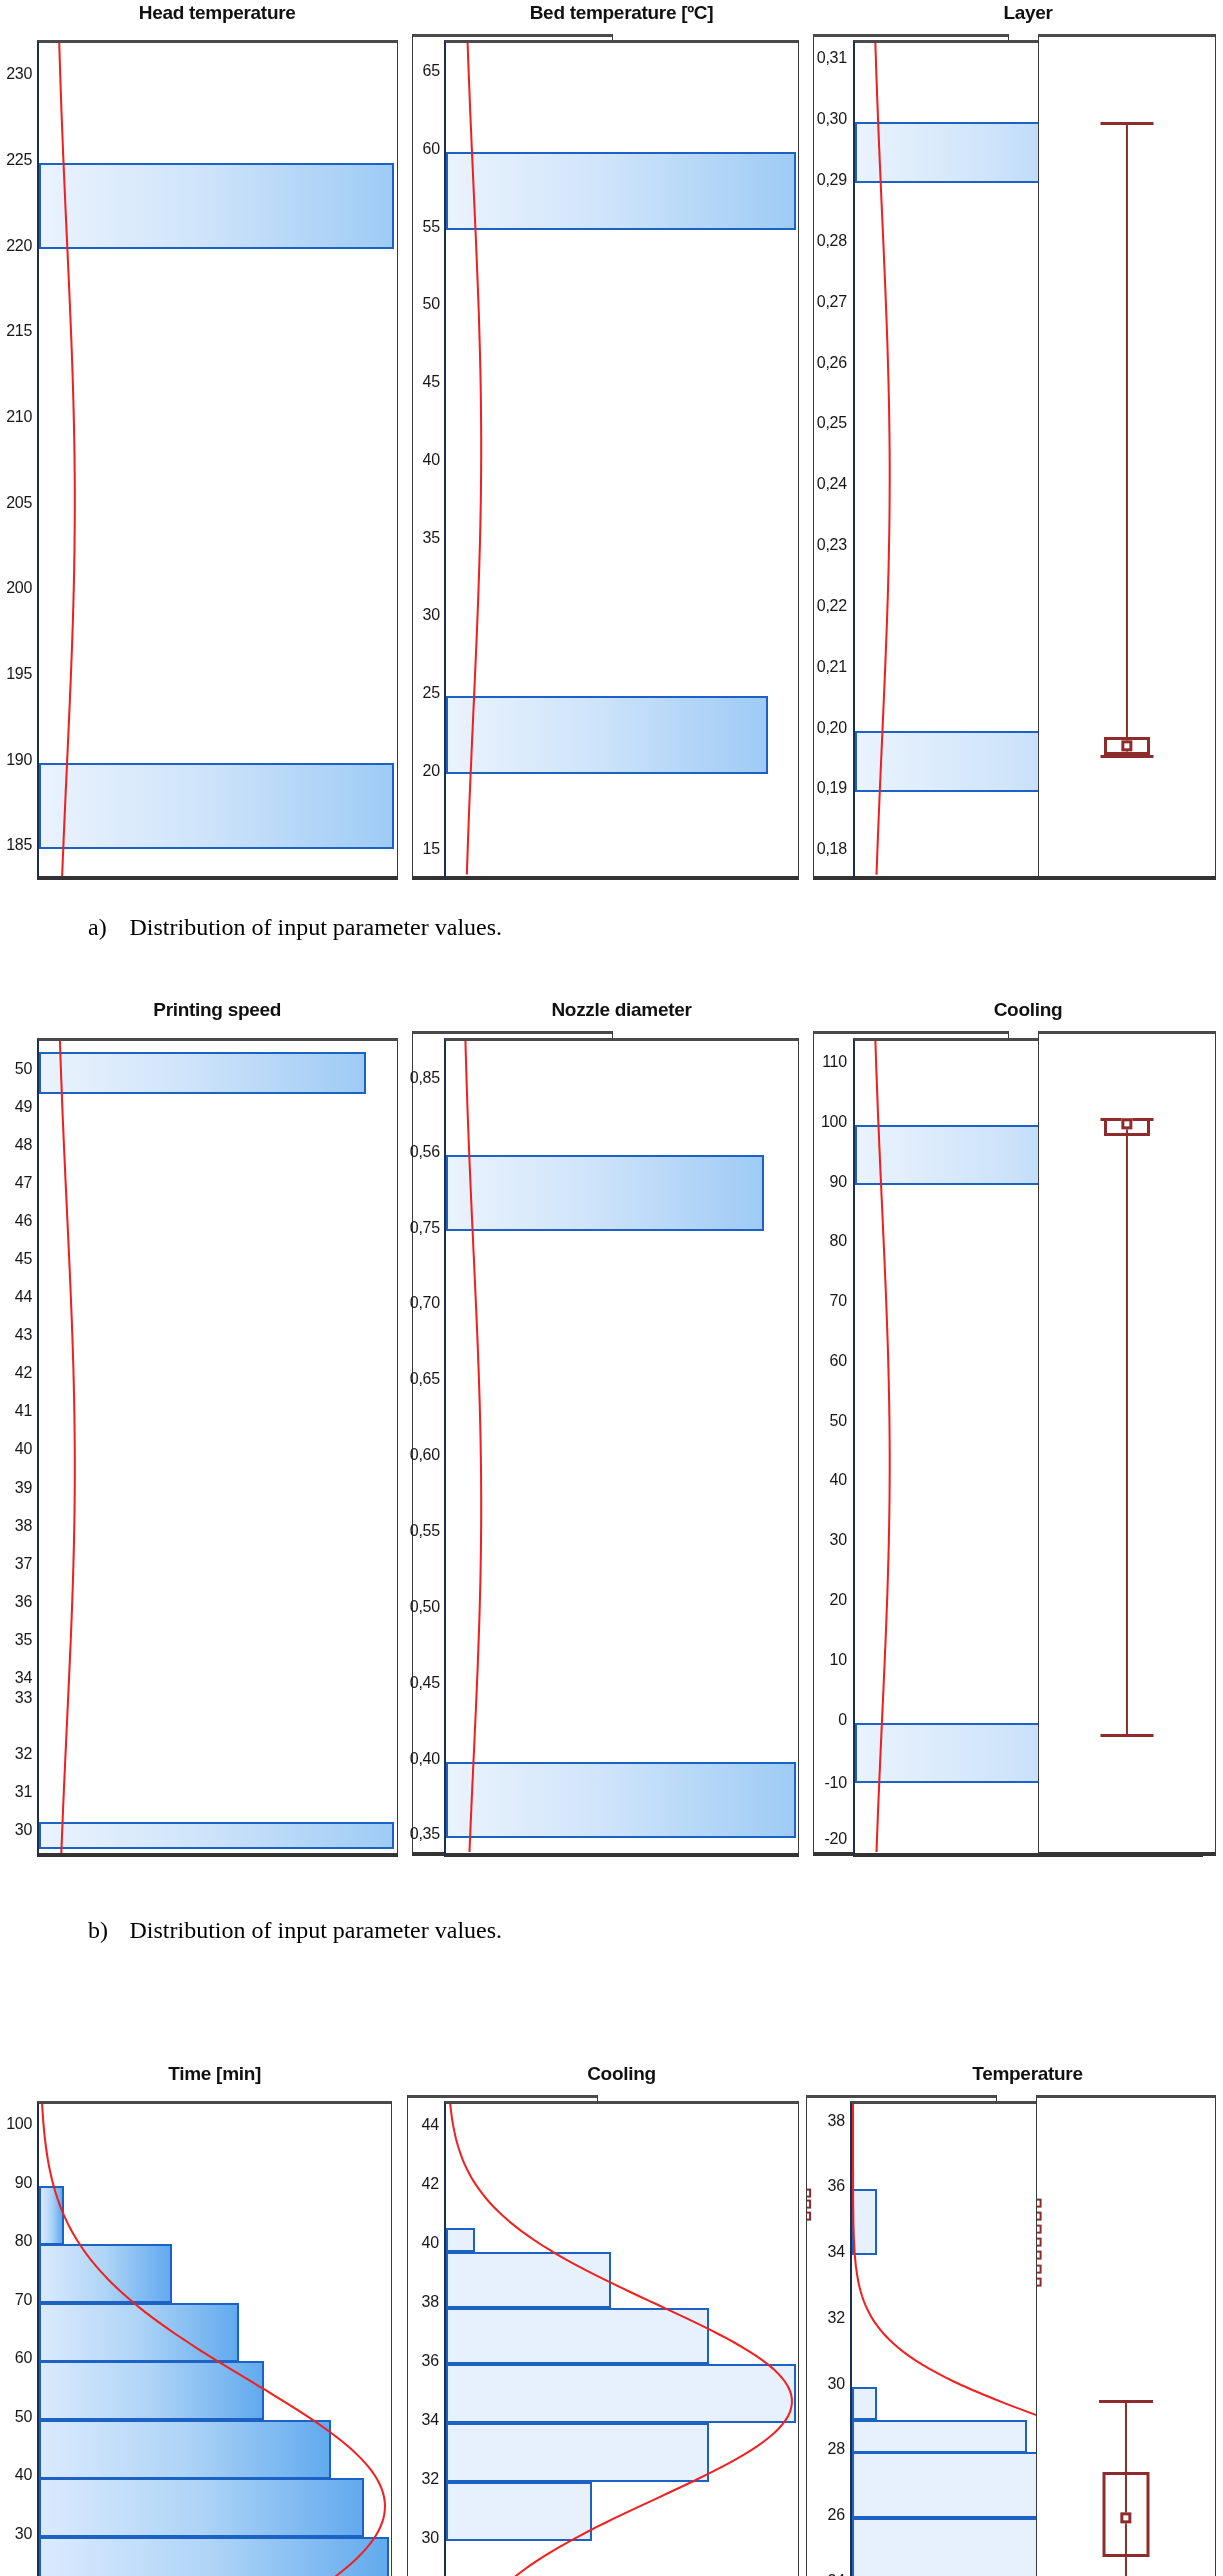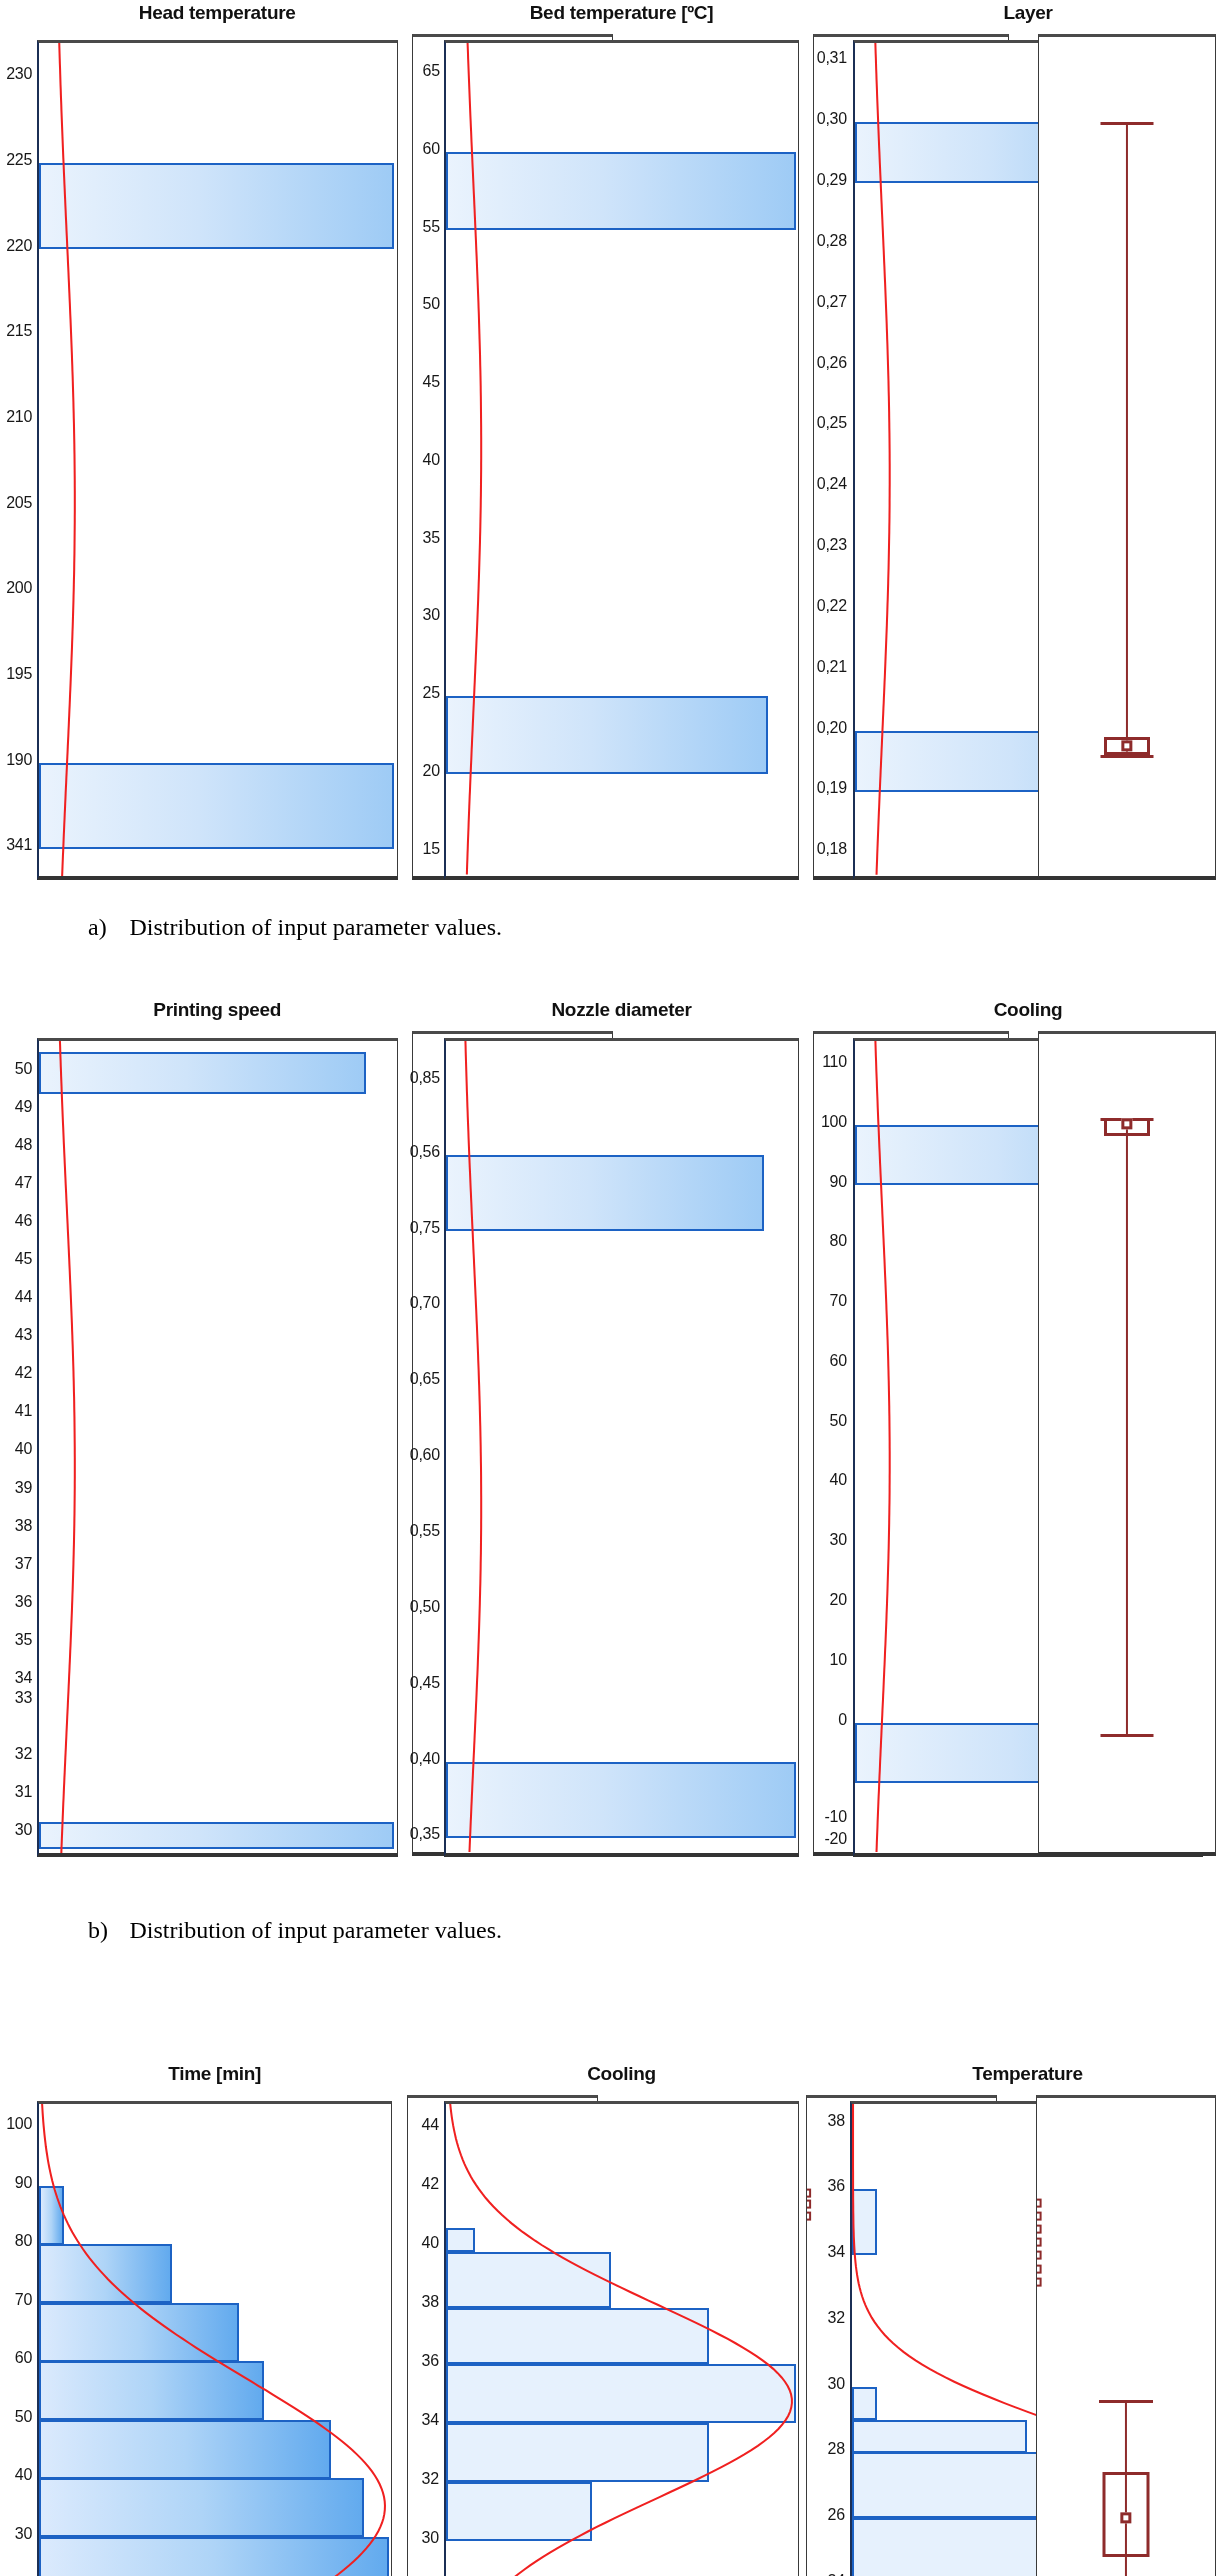--- a/index.html
+++ b/index.html
@@ -113,21 +113,21 @@
     <div class="axis-col" style="position: absolute; left: 5.2px; top: 40px; width: 32px; height: 840px;">
       <div class="tick" style="top: 34px;">230</div>
       <div class="tick" style="top: 120px;">225</div>
       <div class="tick" style="top: 206px;">220</div>
       <div class="tick" style="top: 291px;">215</div>
       <div class="tick" style="top: 377px;">210</div>
       <div class="tick" style="top: 463px;">205</div>
       <div class="tick" style="top: 548px;">200</div>
       <div class="tick" style="top: 634px;">195</div>
       <div class="tick" style="top: 720px;">190</div>
-      <div class="tick" style="top: 805px;">341</div>
+      <div class="tick" style="top: 805px;">185</div>
     </div>
     <div class="plot-frame" style="position: absolute; left: 37px; top: 40px; width: 361px; height: 840px;">
       <div class="plot-inner">
         <div class="hbar" style="top: 120px; height: 86px; width: 355px;"></div>
         <div class="hbar" style="top: 720px; height: 86px; width: 355px;"></div>
         <svg class="curve" viewBox="0 0 700 1630" preserveAspectRatio="none">
           <path d="M45.2,1630.0 L45.6,1619.8 L46.0,1609.6 L46.4,1599.4 L46.8,1589.3 L47.3,1579.1 L47.7,1568.9 L48.1,1558.7 L48.5,1548.5 L49.0,1538.3 L49.4,1528.1 L49.9,1517.9 L50.3,1507.7 L50.8,1497.6 L51.2,1487.4 L51.7,1477.2 L52.1,1467.0 L52.6,1456.8 L53.1,1446.6 L53.5,1436.4 L54.0,1426.3 L54.5,1416.1 L54.9,1405.9 L55.4,1395.7 L55.9,1385.5 L56.3,1375.3 L56.8,1365.1 L57.3,1354.9 L57.7,1344.8 L58.2,1334.6 L58.6,1324.4 L59.1,1314.2 L59.5,1304.0 L60.0,1293.8 L60.4,1283.6 L60.8,1273.4 L61.3,1263.2 L61.7,1253.1 L62.1,1242.9 L62.5,1232.7 L62.9,1222.5 L63.3,1212.3 L63.7,1202.1 L64.1,1191.9 L64.5,1181.8 L64.8,1171.6 L65.2,1161.4 L65.5,1151.2 L65.9,1141.0 L66.2,1130.8 L66.5,1120.6 L66.8,1110.4 L67.1,1100.2 L67.4,1090.1 L67.6,1079.9 L67.9,1069.7 L68.1,1059.5 L68.3,1049.3 L68.6,1039.1 L68.8,1028.9 L68.9,1018.8 L69.1,1008.6 L69.3,998.4 L69.4,988.2 L69.5,978.0 L69.6,967.8 L69.7,957.6 L69.8,947.4 L69.9,937.3 L69.9,927.1 L70.0,916.9 L70.0,906.7 L70.0,896.5 L70.0,886.3 L70.0,876.1 L69.9,865.9 L69.9,855.7 L69.8,845.6 L69.7,835.4 L69.6,825.2 L69.5,815.0 L69.4,804.8 L69.2,794.6 L69.1,784.4 L68.9,774.3 L68.7,764.1 L68.5,753.9 L68.3,743.7 L68.0,733.5 L67.8,723.3 L67.5,713.1 L67.3,702.9 L67.0,692.7 L66.7,682.6 L66.4,672.4 L66.1,662.2 L65.8,652.0 L65.4,641.8 L65.1,631.6 L64.7,621.4 L64.4,611.3 L64.0,601.1 L63.6,590.9 L63.2,580.7 L62.8,570.5 L62.4,560.3 L62.0,550.1 L61.6,539.9 L61.1,529.8 L60.7,519.6 L60.3,509.4 L59.8,499.2 L59.4,489.0 L58.9,478.8 L58.5,468.6 L58.0,458.4 L57.6,448.2 L57.1,438.1 L56.6,427.9 L56.2,417.7 L55.7,407.5 L55.2,397.3 L54.8,387.1 L54.3,376.9 L53.8,366.8 L53.4,356.6 L52.9,346.4 L52.4,336.2 L52.0,326.0 L51.5,315.8 L51.1,305.6 L50.6,295.4 L50.2,285.2 L49.7,275.1 L49.3,264.9 L48.8,254.7 L48.4,244.5 L48.0,234.3 L47.5,224.1 L47.1,213.9 L46.7,203.8 L46.3,193.6 L45.9,183.4 L45.5,173.2 L45.1,163.0 L44.7,152.8 L44.3,142.6 L43.9,132.4 L43.6,122.3 L43.2,112.1 L42.8,101.9 L42.5,91.7 L42.1,81.5 L41.8,71.3 L41.5,61.1 L41.2,50.9 L40.8,40.7 L40.5,30.6 L40.2,20.4 L39.9,10.2 L39.6,0.0 " fill="none" stroke="#f02020" stroke-width="4"></path>
         </svg>
       </div>
     </div>
@@ -292,21 +292,21 @@
       <div class="tick" style="top: 144px;">90</div>
       <div class="tick" style="top: 203px;">80</div>
       <div class="tick" style="top: 263px;">70</div>
       <div class="tick" style="top: 323px;">60</div>
       <div class="tick" style="top: 383px;">50</div>
       <div class="tick" style="top: 442px;">40</div>
       <div class="tick" style="top: 502px;">30</div>
       <div class="tick" style="top: 562px;">20</div>
       <div class="tick" style="top: 622px;">10</div>
       <div class="tick" style="top: 682px;">0</div>
-      <div class="tick" style="top: 779px; text-align: right;">-10</div>
+      <div class="tick" style="top: 745px; text-align: right;">-10</div>
       <div class="tick" style="top: 801px;">-20</div>
     </div>
     <div class="plot-frame" style="position: absolute; left: 853px; top: 1038px; width: 350px; height: 819px;">
       <div class="plot-inner">
         <div class="hbar" style="top: 84px; height: 60px; width: 315px;"></div>
         <div class="hbar" style="top: 682px; height: 60px; width: 345px;"></div>
         <svg class="curve" viewBox="0 0 680 1590" preserveAspectRatio="none">
           <path d="M42.1,1590.0 L42.5,1580.1 L42.8,1570.1 L43.2,1560.2 L43.6,1550.3 L44.0,1540.3 L44.3,1530.4 L44.7,1520.4 L45.1,1510.5 L45.5,1500.6 L45.9,1490.6 L46.3,1480.7 L46.8,1470.8 L47.2,1460.8 L47.6,1450.9 L48.0,1440.9 L48.5,1431.0 L48.9,1421.1 L49.3,1411.1 L49.8,1401.2 L50.2,1391.3 L50.7,1381.3 L51.1,1371.4 L51.6,1361.4 L52.0,1351.5 L52.5,1341.6 L52.9,1331.6 L53.4,1321.7 L53.8,1311.8 L54.3,1301.8 L54.8,1291.9 L55.2,1281.9 L55.7,1272.0 L56.1,1262.1 L56.5,1252.1 L57.0,1242.2 L57.4,1232.3 L57.9,1222.3 L58.3,1212.4 L58.7,1202.4 L59.1,1192.5 L59.6,1182.6 L60.0,1172.6 L60.4,1162.7 L60.8,1152.8 L61.2,1142.8 L61.6,1132.9 L61.9,1122.9 L62.3,1113.0 L62.7,1103.1 L63.0,1093.1 L63.4,1083.2 L63.7,1073.3 L64.0,1063.3 L64.3,1053.4 L64.6,1043.4 L64.9,1033.5 L65.2,1023.6 L65.5,1013.6 L65.7,1003.7 L66.0,993.8 L66.2,983.8 L66.4,973.9 L66.6,963.9 L66.8,954.0 L67.0,944.1 L67.1,934.1 L67.3,924.2 L67.4,914.3 L67.6,904.3 L67.7,894.4 L67.8,884.4 L67.8,874.5 L67.9,864.6 L67.9,854.6 L68.0,844.7 L68.0,834.8 L68.0,824.8 L68.0,814.9 L68.0,804.9 L67.9,795.0 L67.9,785.1 L67.8,775.1 L67.7,765.2 L67.6,755.3 L67.5,745.3 L67.4,735.4 L67.2,725.4 L67.1,715.5 L66.9,705.6 L66.7,695.6 L66.5,685.7 L66.3,675.7 L66.1,665.8 L65.8,655.9 L65.6,645.9 L65.3,636.0 L65.1,626.1 L64.8,616.1 L64.5,606.2 L64.2,596.3 L63.9,586.3 L63.5,576.4 L63.2,566.4 L62.8,556.5 L62.5,546.6 L62.1,536.6 L61.7,526.7 L61.4,516.8 L61.0,506.8 L60.6,496.9 L60.2,486.9 L59.8,477.0 L59.4,467.1 L58.9,457.1 L58.5,447.2 L58.1,437.3 L57.7,427.3 L57.2,417.4 L56.8,407.4 L56.3,397.5 L55.9,387.6 L55.4,377.6 L55.0,367.7 L54.5,357.8 L54.1,347.8 L53.6,337.9 L53.2,327.9 L52.7,318.0 L52.3,308.1 L51.8,298.1 L51.4,288.2 L50.9,278.3 L50.5,268.3 L50.0,258.4 L49.6,248.4 L49.1,238.5 L48.7,228.6 L48.3,218.6 L47.8,208.7 L47.4,198.8 L47.0,188.8 L46.6,178.9 L46.2,168.9 L45.7,159.0 L45.3,149.1 L44.9,139.1 L44.5,129.2 L44.2,119.3 L43.8,109.3 L43.4,99.4 L43.0,89.4 L42.7,79.5 L42.3,69.6 L41.9,59.6 L41.6,49.7 L41.3,39.8 L40.9,29.8 L40.6,19.9 L40.3,9.9 L40.0,0.0 " fill="none" stroke="#f02020" stroke-width="4"></path>
         </svg>
       </div>

